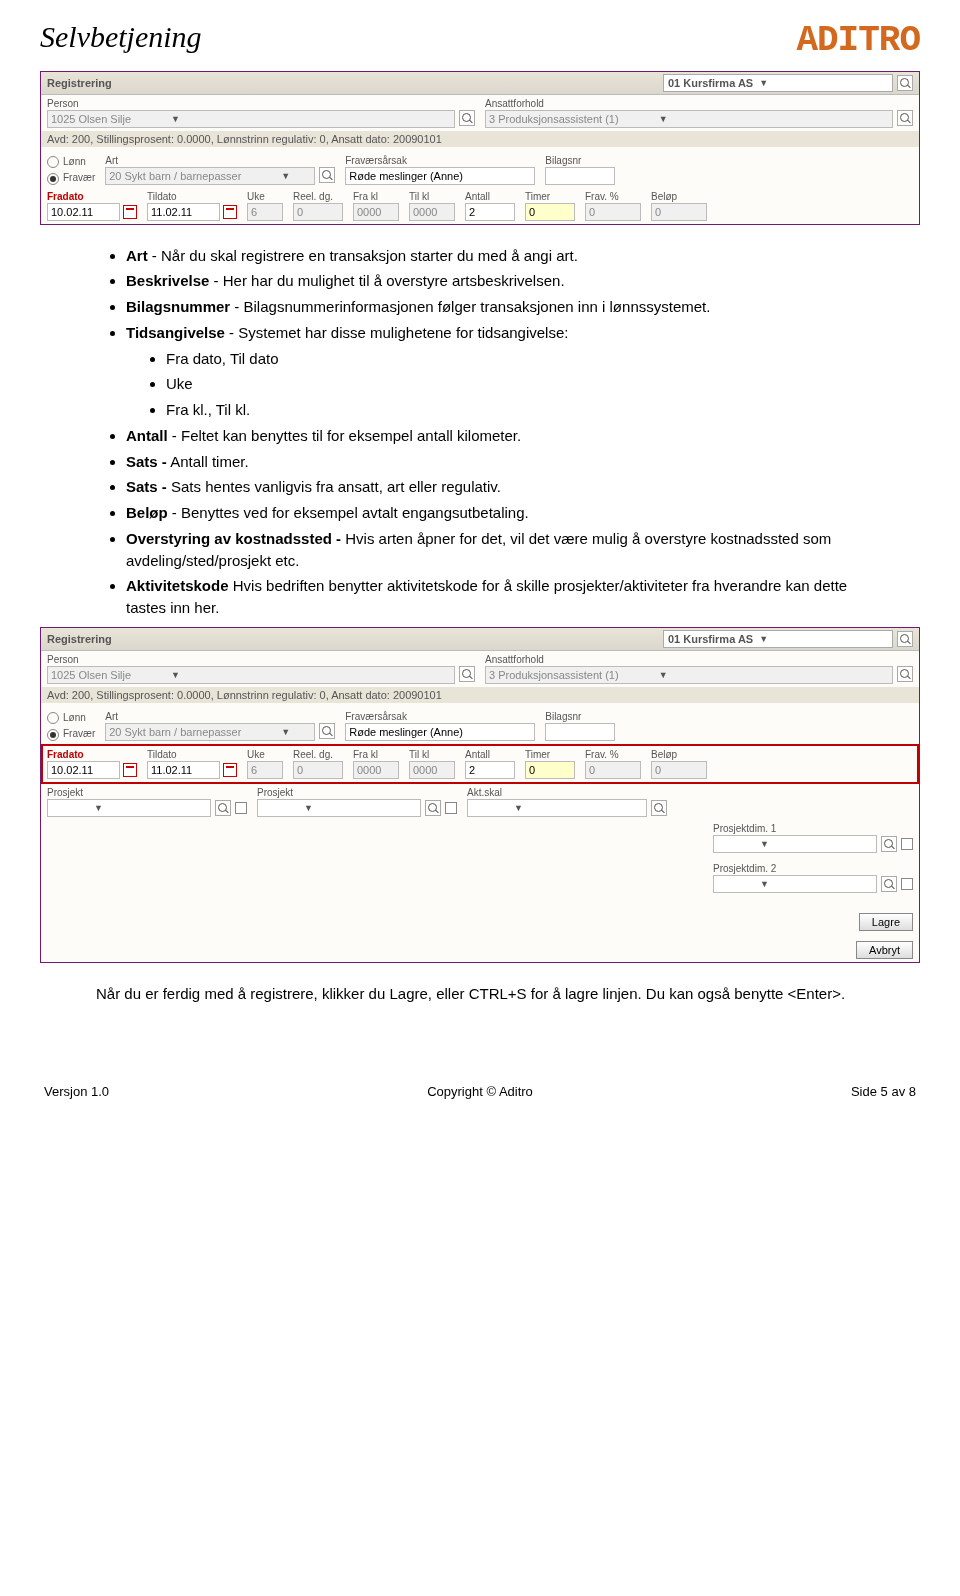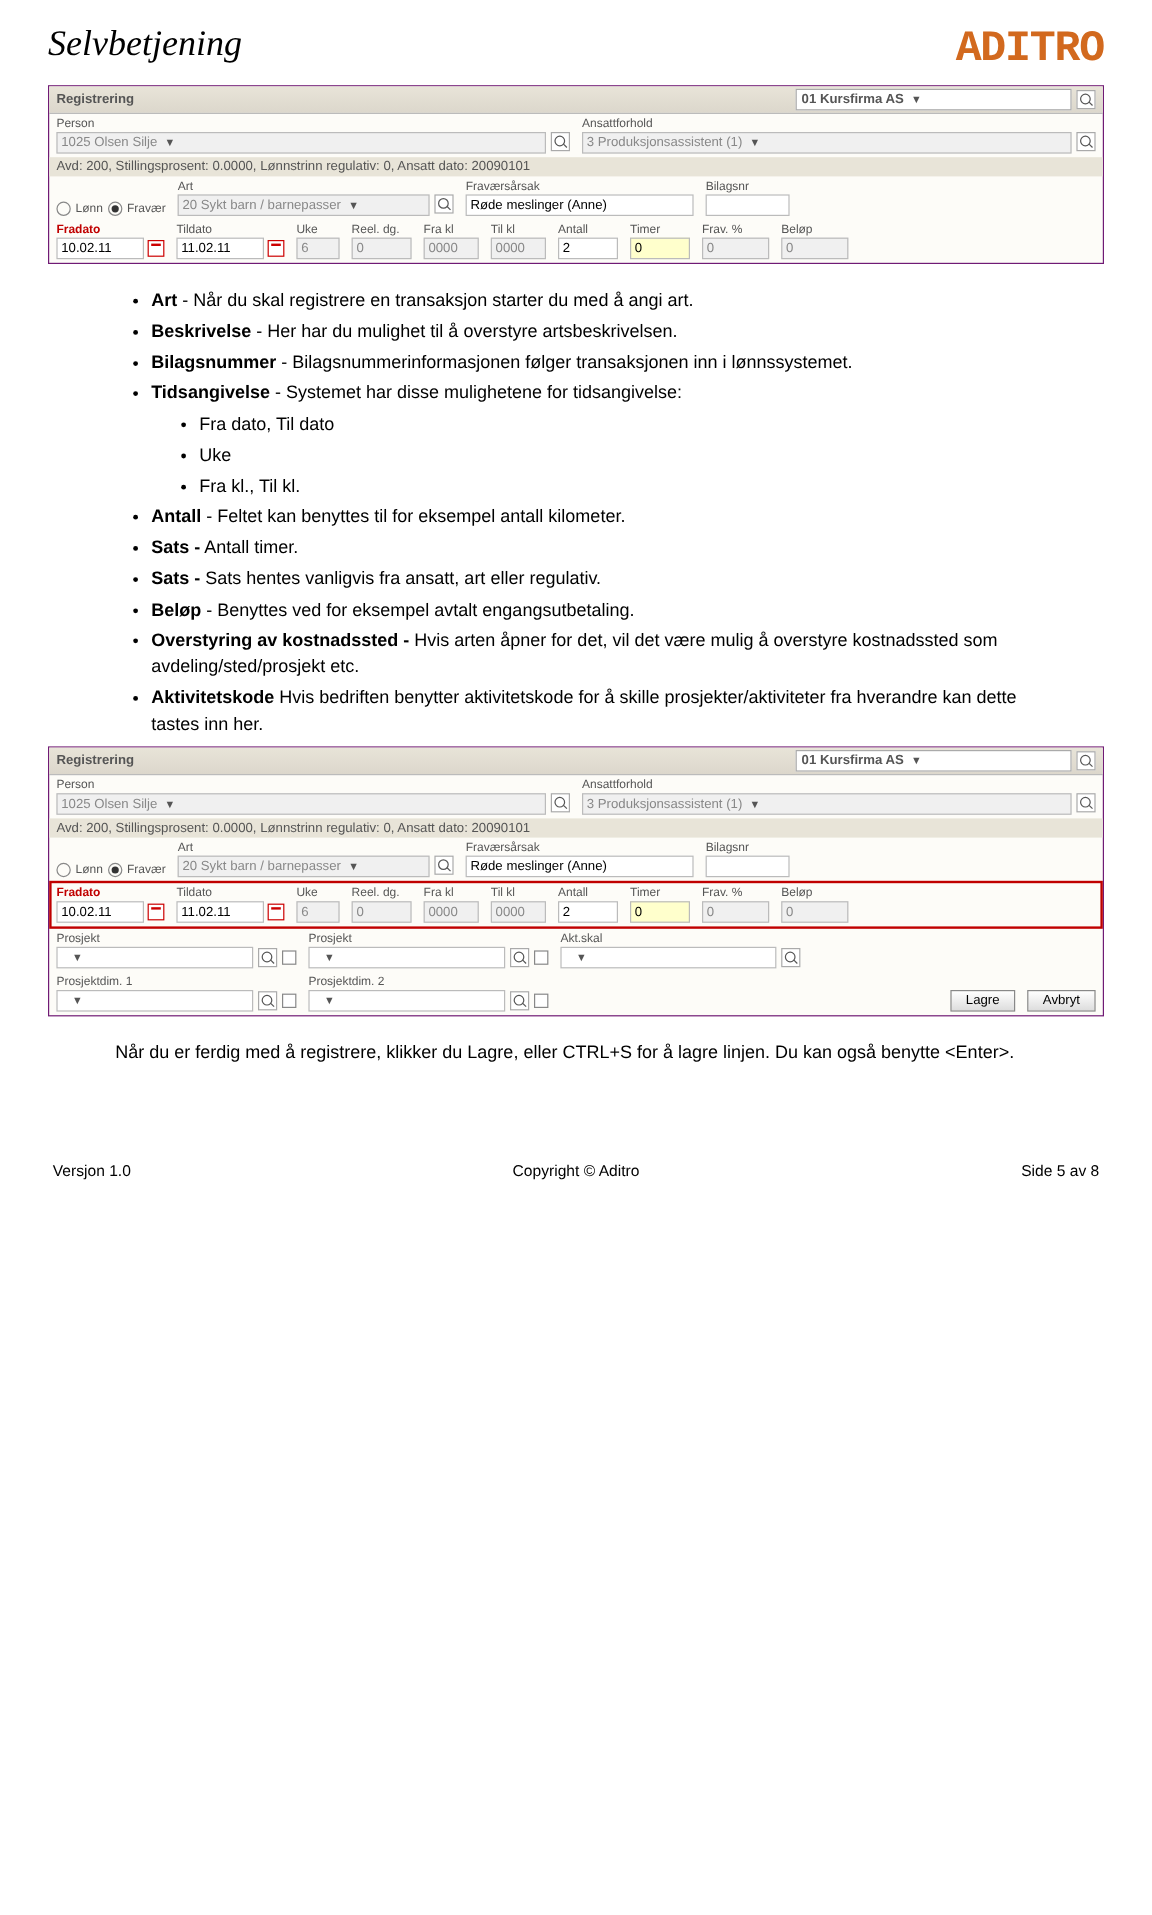--- a/index.html
+++ b/index.html
@@ -34,25 +34,25 @@
   }
   .company-select { display:flex; align-items:center; gap:4px;}
   .dd { display:inline-flex; align-items:center; background:#fff; border:1px solid #aaa; padding:0 4px; height:18px; }
   .dd-arrow { margin-left:6px; font-size:9px; color:#555; }
   .mag { display:inline-block; width:16px; height:16px; border:1px solid #aaa; background:#fff; position:relative; }
   .mag::before { content:""; position:absolute; width:7px; height:7px; border:1px solid #555; border-radius:50%; top:2px; left:2px;}
   .mag::after { content:""; position:absolute; width:4px; height:1px; background:#555; transform:rotate(45deg); top:10px; left:9px;}
   .panel-row { display:flex; gap:10px; padding:3px 6px; align-items:flex-end;}
   .fld { display:flex; flex-direction:column; }
   .fld-label { font-size:10px; color:#555; margin-bottom:1px;}
-  .fld-input { background:#f0f0f0; color:#888; border:1px solid #bbb; height:18px; padding:0 3px; display:flex; align-items:center;}
+  .fld-input { background:#f0f0f0; color:#888; border:1px solid #bbb; height:18px; padding:0 3px; display:flex; align-items:center;gap:34px;}
   .avd-bar { background:#e8e4d8; color:#555; padding:2px 6px; font-size:11px;}
   .radio { width:12px; height:12px; border:1px solid #888; border-radius:50%; display:inline-block; position:relative; margin-right:4px; vertical-align:middle;}
   .radio.on::after{content:"";position:absolute;width:6px;height:6px;background:#333;border-radius:50%;top:2px;left:2px;}
-  .radios { display:flex; flex-direction:row; gap:4px; font-size:10px; color:#555; padding-top:6px;}
+  .radios { display:flex; flex-direction:column; gap:4px; font-size:10px; color:#555; padding-top:6px;}
   .red-label .fld-label{ color:#c00000; font-weight:bold;}
   .calicon { display:inline-block; width:14px; height:14px; border:1px solid #c00; background:#fff; margin-left:3px; position:relative;}
   .calicon::before{content:"";position:absolute;top:2px;left:2px;right:2px;height:2px;background:#c00;}
   .num-input { text-align:right;}
   .timer-hl { background:#ffffcc !important; color:#000 !important;}
   .white-input { background:#fff !important; color:#000 !important;}
   .red-border { border:2px solid #c00000; padding:3px 4px;}
   .btn { background:linear-gradient(#fff,#ddd); border:1px solid #888; padding:2px 12px; font-size:11px;}
   
   .body-content { padding: 0 40px; }
@@ -326,21 +326,21 @@
         </span>
     </div>
     <div class="fld" style="width:200px;">
       <span class="fld-label">Akt.skal</span>
       <span style="display:flex;gap:4px;align-items:center;">
           <span class="dd fld-input white-input" style="flex:1">&nbsp;<span class="dd-arrow">▼</span></span>
           <span class="mag"></span>
         </span>
     </div>
   </div>
-  <div class="panel-row" style="">
+  <div class="panel-row" style="flex-direction:column;">
     <div class="fld" style="width:200px;">
       <span class="fld-label">Prosjektdim. 1</span>
       <span style="display:flex;gap:4px;align-items:center;">
           <span class="dd fld-input white-input" style="flex:1">&nbsp;<span class="dd-arrow">▼</span></span>
           <span class="mag"></span>
           <span class="cbox"></span>
         </span>
     </div>
     <div class="fld" style="width:200px;">
       <span class="fld-label">Prosjektdim. 2</span>

